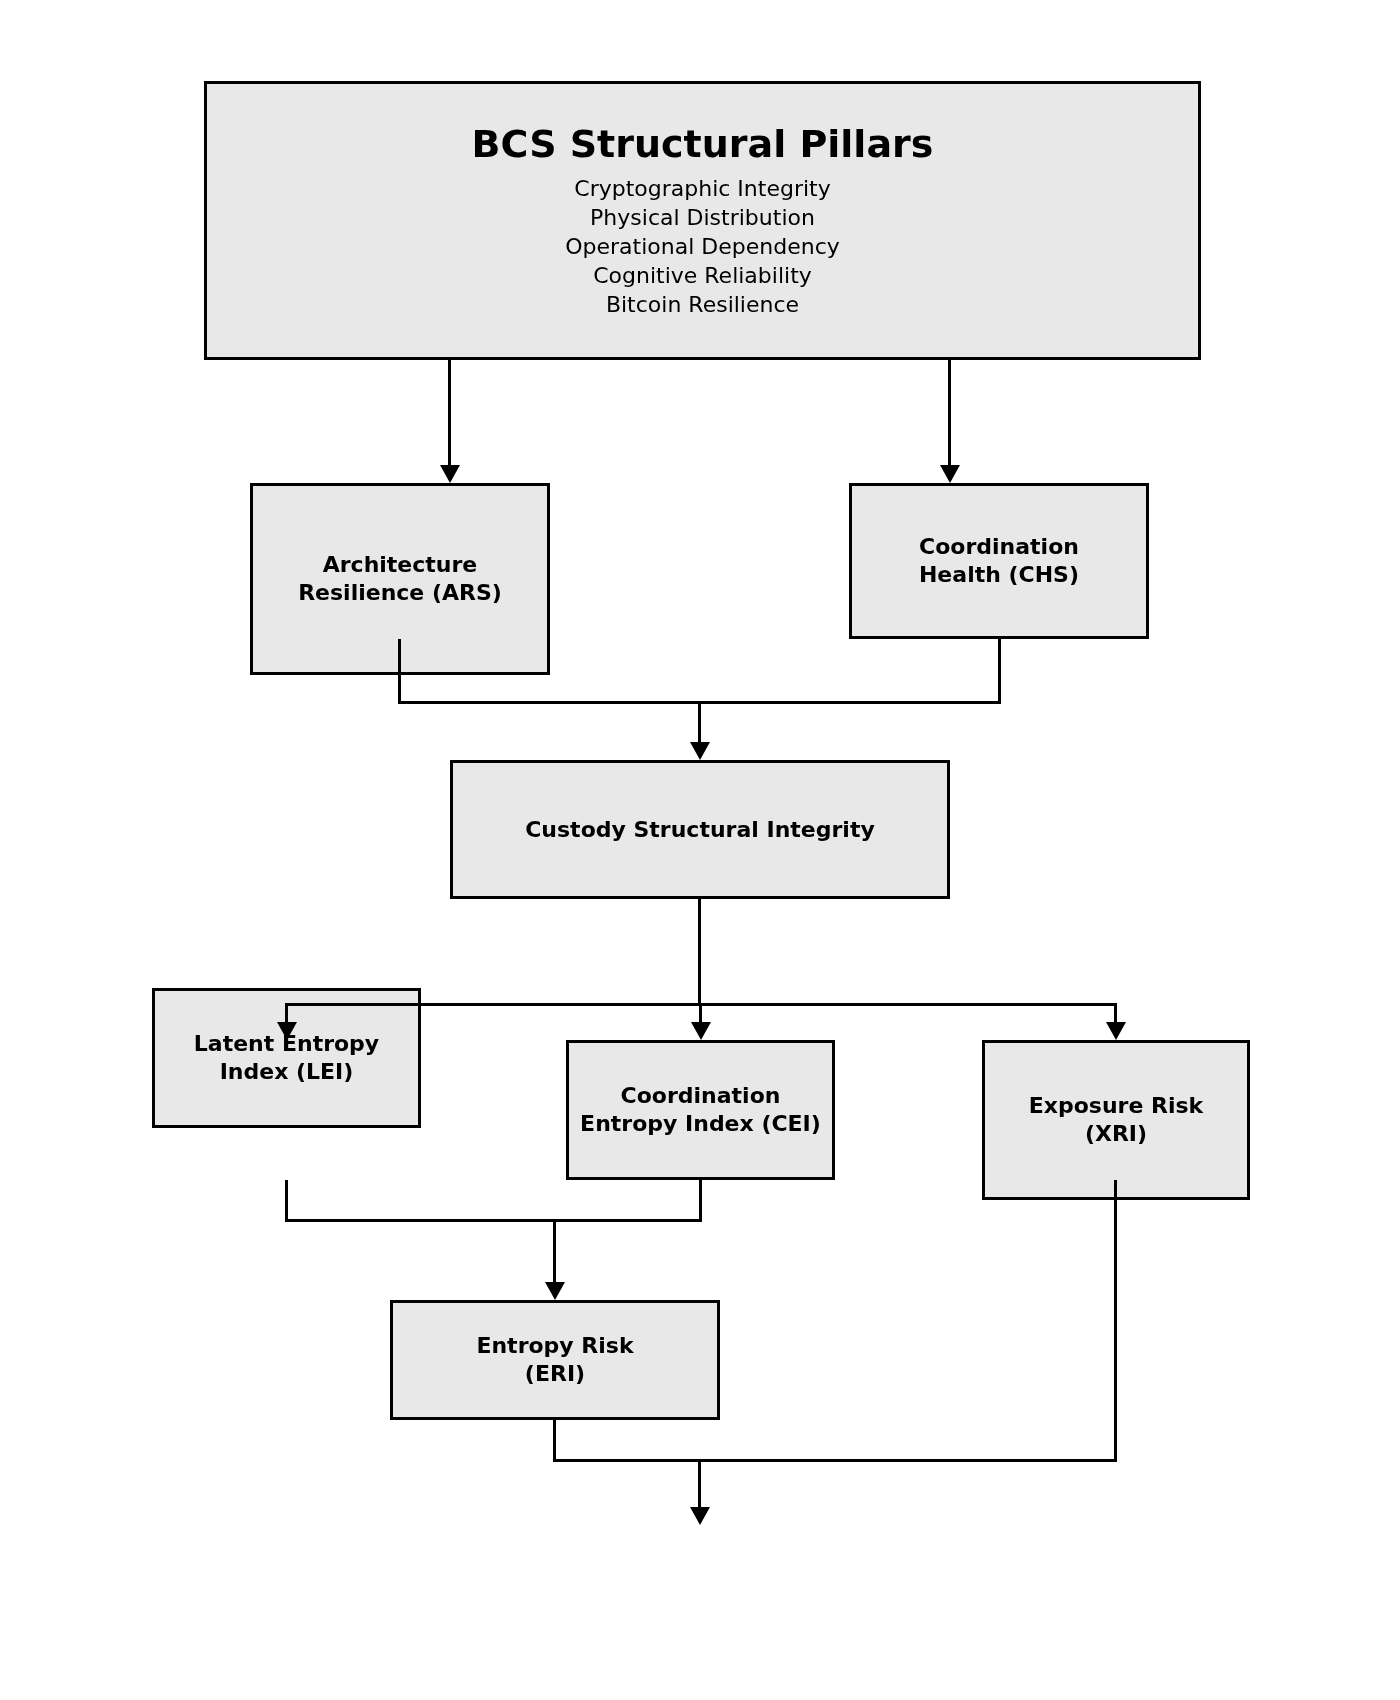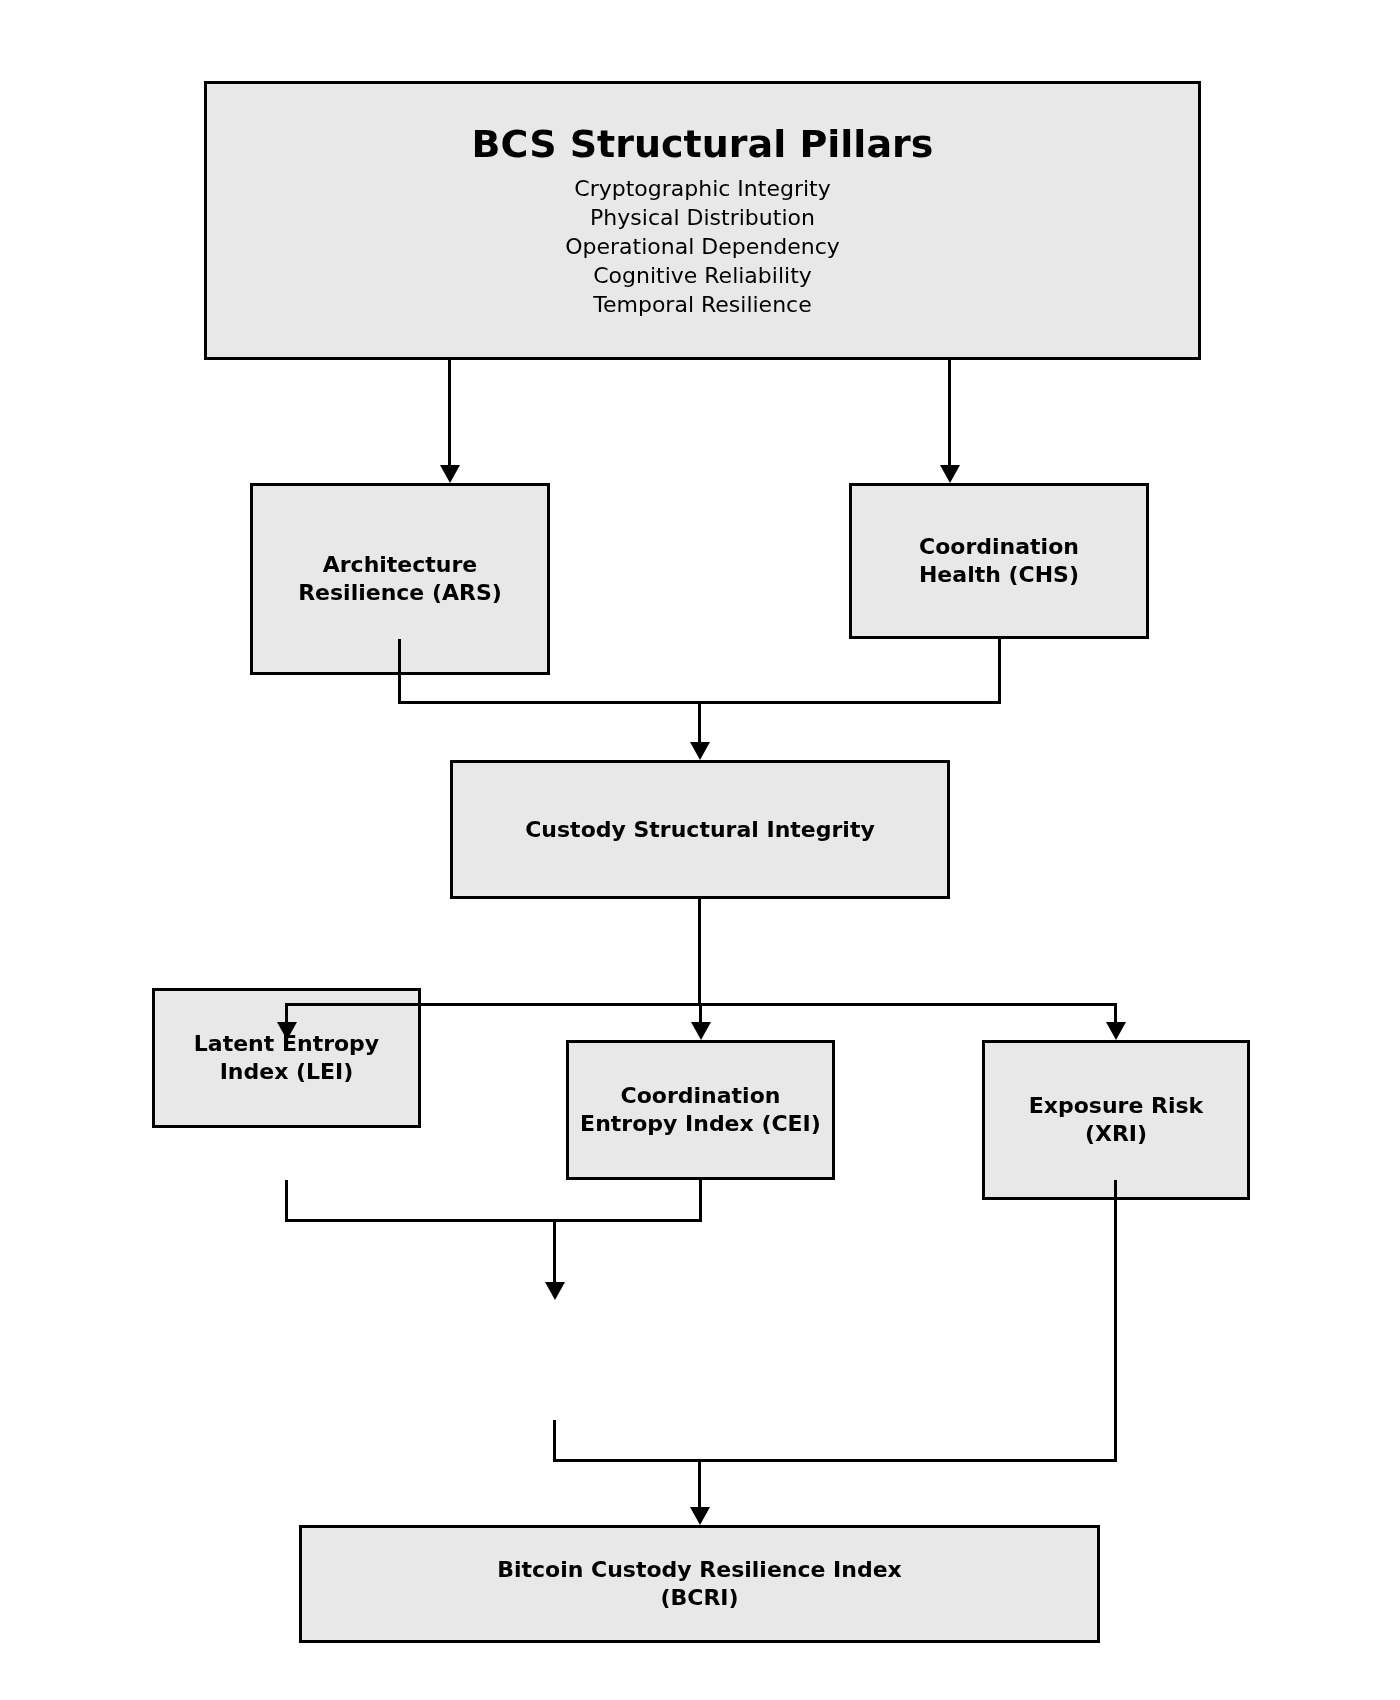--- a/index.html
+++ b/index.html
@@ -69,21 +69,21 @@
 <body>
 
 <div class="canvas">
 
   <div class="node" id="n-pillars">
     <span class="pillars-title">BCS Structural Pillars</span>
     <span class="pillar-line">Cryptographic Integrity</span>
     <span class="pillar-line">Physical Distribution</span>
     <span class="pillar-line">Operational Dependency</span>
     <span class="pillar-line">Cognitive Reliability</span>
-    <span class="pillar-line">Temporal Resilience</span>
+    <span class="pillar-line">Bitcoin Resilience</span>
   </div>
 
   <div class="node" id="n-ars">
     <span>Architecture</span>
     <span>Resilience (ARS)</span>
   </div>
 
   <div class="node" id="n-chs">
     <span>Coordination</span>
     <span>Health (CHS)</span>
@@ -101,25 +101,25 @@
   <div class="node" id="n-cei">
     <span>Coordination</span>
     <span>Entropy Index (CEI)</span>
   </div>
 
   <div class="node" id="n-xri">
     <span>Exposure Risk</span>
     <span>(XRI)</span>
   </div>
 
+  <div class="node" id="n-eri">
+    <span>Entropy Risk</span>
+    <span>(ERI)</span>
+  </div>
 
-  <div class="node" id="n-bcri">
-    <span>Bitcoin Custody Resilience Index</span>
-    <span>(BCRI)</span>
-  </div>
 
   <div class="vline" style="left:448px;top:360px;height:105px;"></div>
   <div class="arrow-down" style="left:440px;top:465px;"></div>
 
   <div class="vline" style="left:948px;top:360px;height:105px;"></div>
   <div class="arrow-down" style="left:940px;top:465px;"></div>
 
   <div class="vline" style="left:398px;top:639px;height:65px;"></div>
   <div class="vline" style="left:998px;top:639px;height:65px;"></div>
   <div class="hline" style="left:398px;top:701px;width:603px;"></div>

